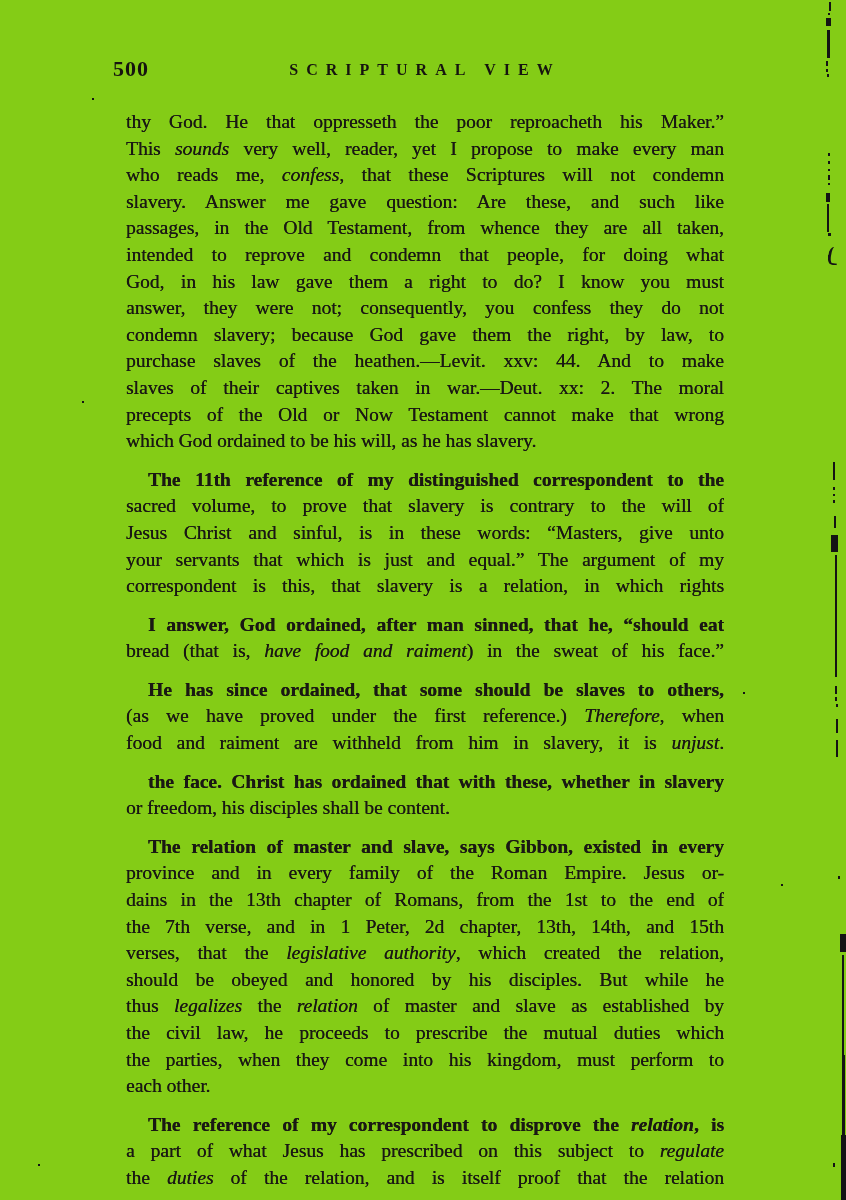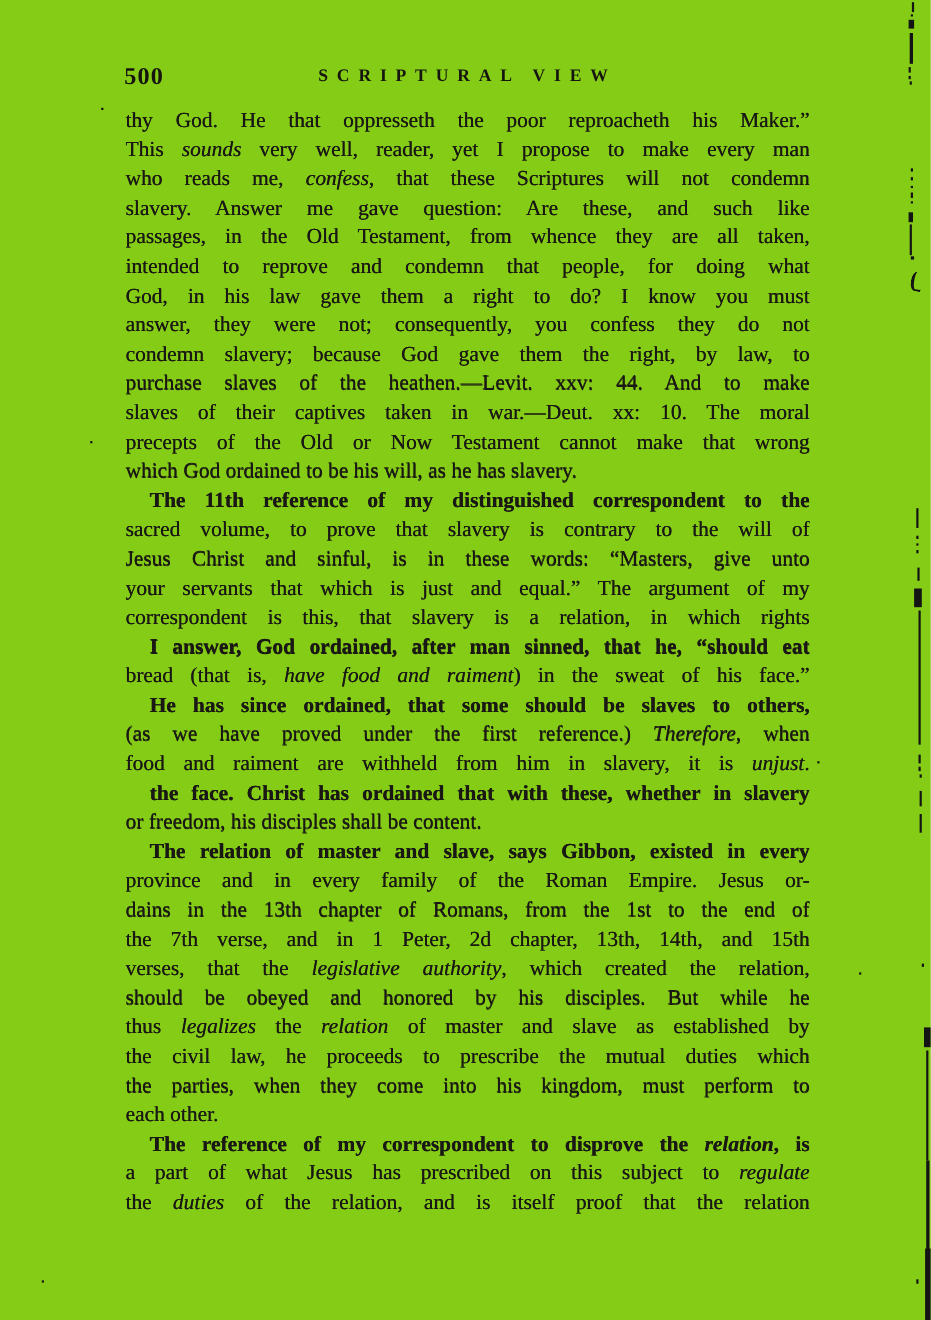--- a/index.html
+++ b/index.html
@@ -33,21 +33,21 @@
     letter-spacing: 8px;
     color: #16140f;
   }
   .text-block {
     position: absolute;
     left: 114px; top: 97px;
     width: 622px;
     font-size: 19.5px;
     text-shadow: 0.25px 0.25px 0 #1a1814;
   }
-  .para { margin: 0; padding: 0; }
+  .para { margin: 12px; padding: 0; }
   .para .line {
     height: 26.6px;
     line-height: 26.6px;
     text-align: justify;
     text-align-last: justify;
     overflow: hidden;
     white-space: nowrap;
   }
   .para .line.lastline {
     text-align-last: left;
@@ -76,21 +76,21 @@
         <div class="line">thy God.  He that oppresseth the poor reproacheth his Maker.”</div>
         <div class="line">This <i>sounds</i> very well, reader, yet I propose to make every man</div>
         <div class="line">who reads me, <i>confess</i>, that these Scriptures will not condemn</div>
         <div class="line">slavery.  Answer me gave question:  Are these, and such like</div>
         <div class="line">passages, in the Old Testament, from whence they are all taken,</div>
         <div class="line">intended to reprove and condemn that people, for doing what</div>
         <div class="line">God, in his law gave them a right to do?  I know you must</div>
         <div class="line">answer, they were not; consequently, you confess they do not</div>
         <div class="line">condemn slavery; because God gave them the right, by law, to</div>
         <div class="line">purchase slaves of the heathen.—Levit. xxv: 44.  And to make</div>
-        <div class="line">slaves of their captives taken in war.—Deut. xx: 10.  The moral</div>
+        <div class="line">slaves of their captives taken in war.—Deut. xx: 2.  The moral</div>
         <div class="line">precepts of the Old or Now Testament cannot make that wrong</div>
         <div class="line lastline">which God ordained to be his will, as he has slavery.</div>
       </div>
       <div class="para indent">
         <div class="line">The 11th reference of my distinguished correspondent to the</div>
         <div class="line">sacred volume, to prove that slavery is contrary to the will of</div>
         <div class="line">Jesus Christ and sinful, is in these words: “Masters, give unto</div>
         <div class="line">your servants that which is just and equal.”  The argument of my</div>
         <div class="line">correspondent is this, that slavery is a relation, in which rights</div>
       </div>

